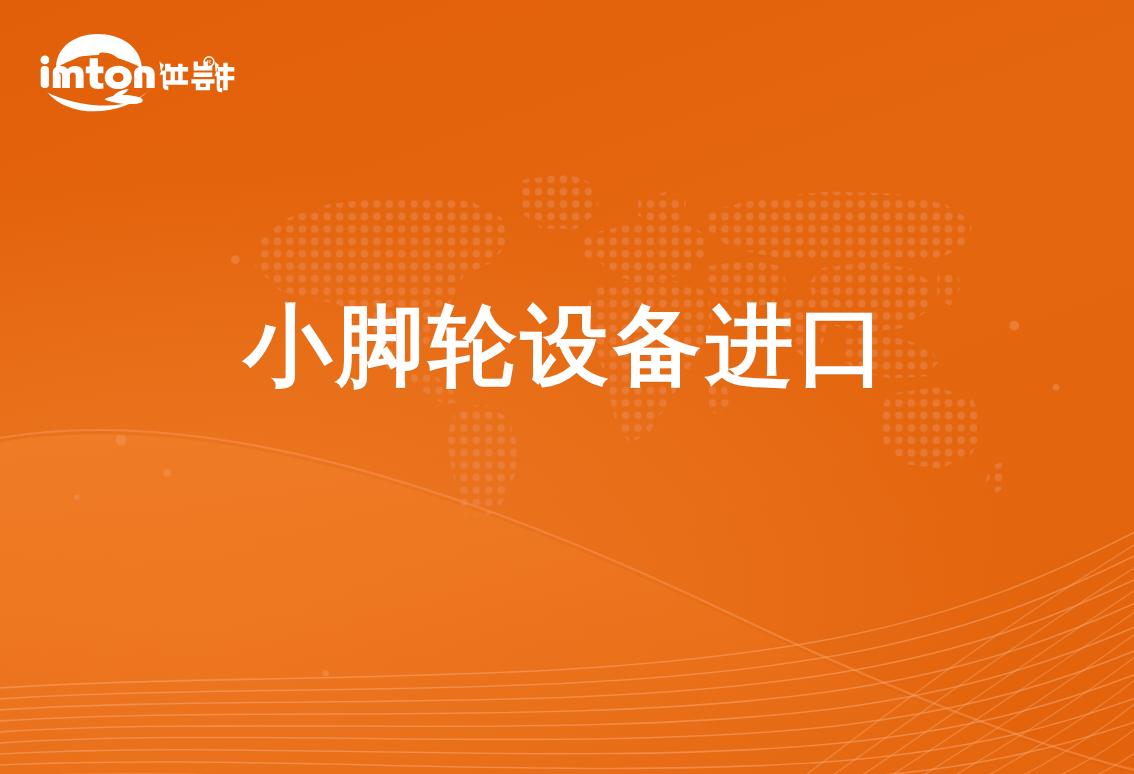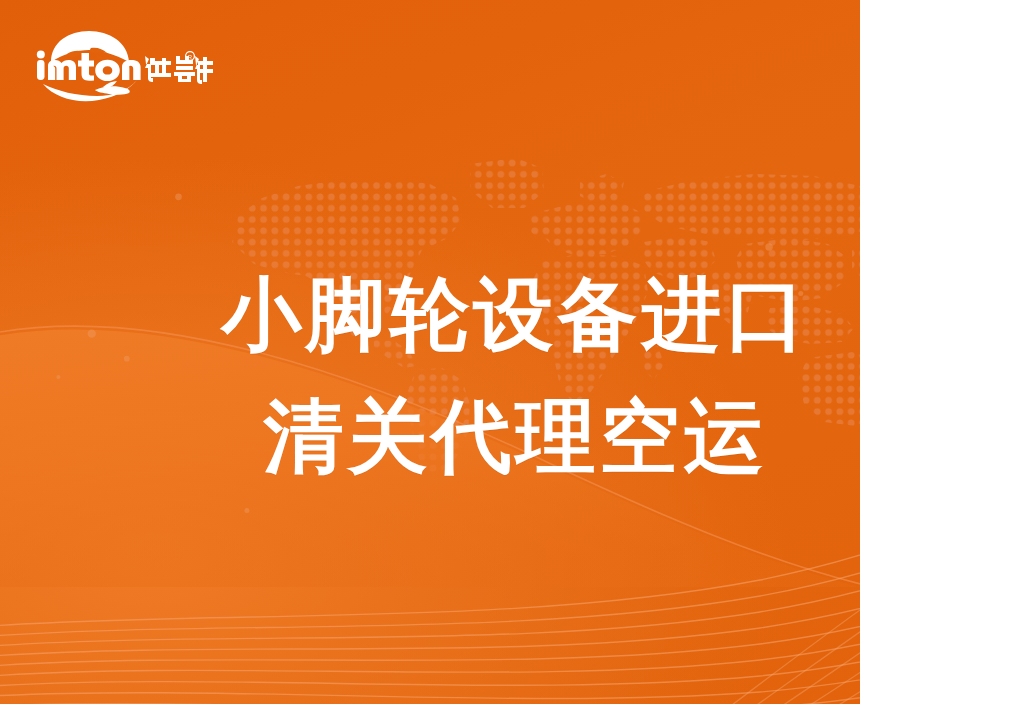--- a/index.html
+++ b/index.html
@@ -7,21 +7,21 @@
     margin: 0;
     padding: 0;
     background: #ffffff;
   }
   body {
     font-family: "Liberation Sans", "DejaVu Sans", sans-serif;
   }
 
   .banner {
     position: relative;
-    width: 860px;
+    width: 1031px;
     height: 704px;
     overflow: hidden;
     background: #e2630c;
   }
 
   
   .bg-base {
     position: absolute;
     inset: 0;
     background:
@@ -281,16 +281,15 @@
 
       <g>
         <circle cx="157" cy="28" r="4.4" fill="none" stroke="#ffffff" stroke-width="1.3"></circle>
         <text x="157" y="30.6" font-family="'Liberation Sans', sans-serif" font-size="5.4" fill="#ffffff" text-anchor="middle">R</text>
       </g>
     </svg>
   </div>
 
   <div class="headline">
     <span class="headline-line">小脚轮设备进口</span>
-    <span class="headline-line">清关代理空运</span>
   </div>
 
 </div>
 
 </body></html>

